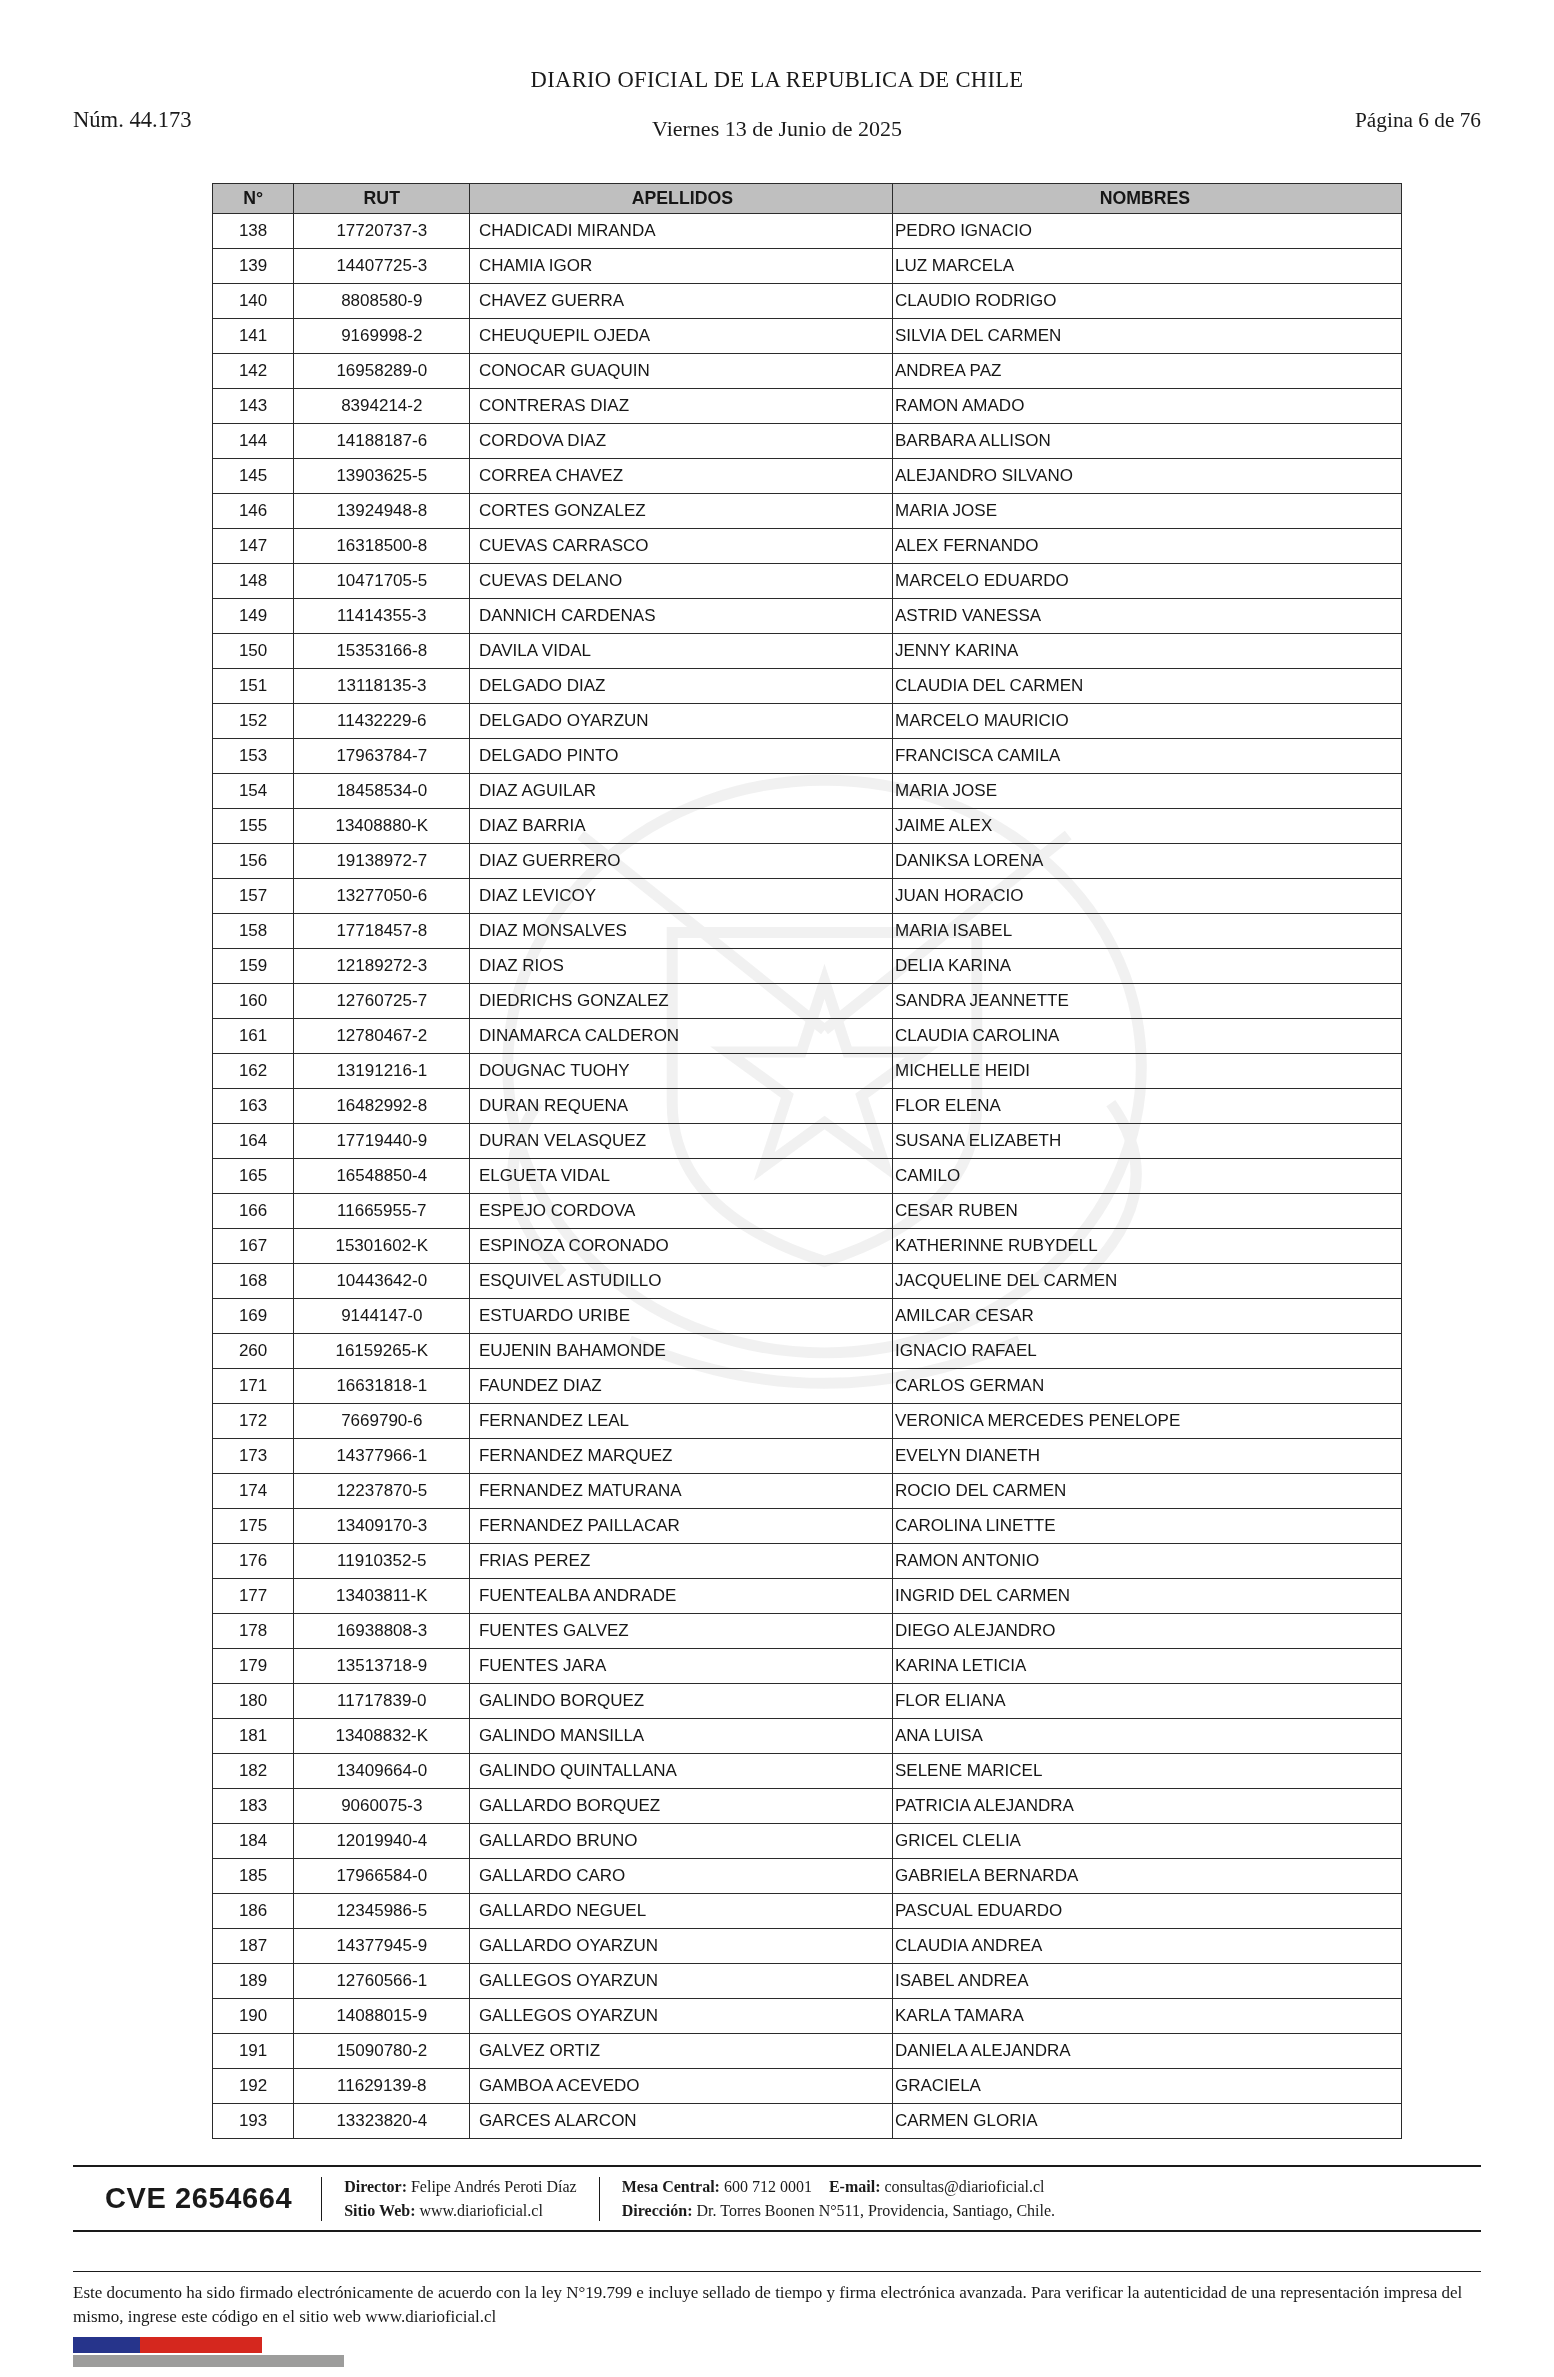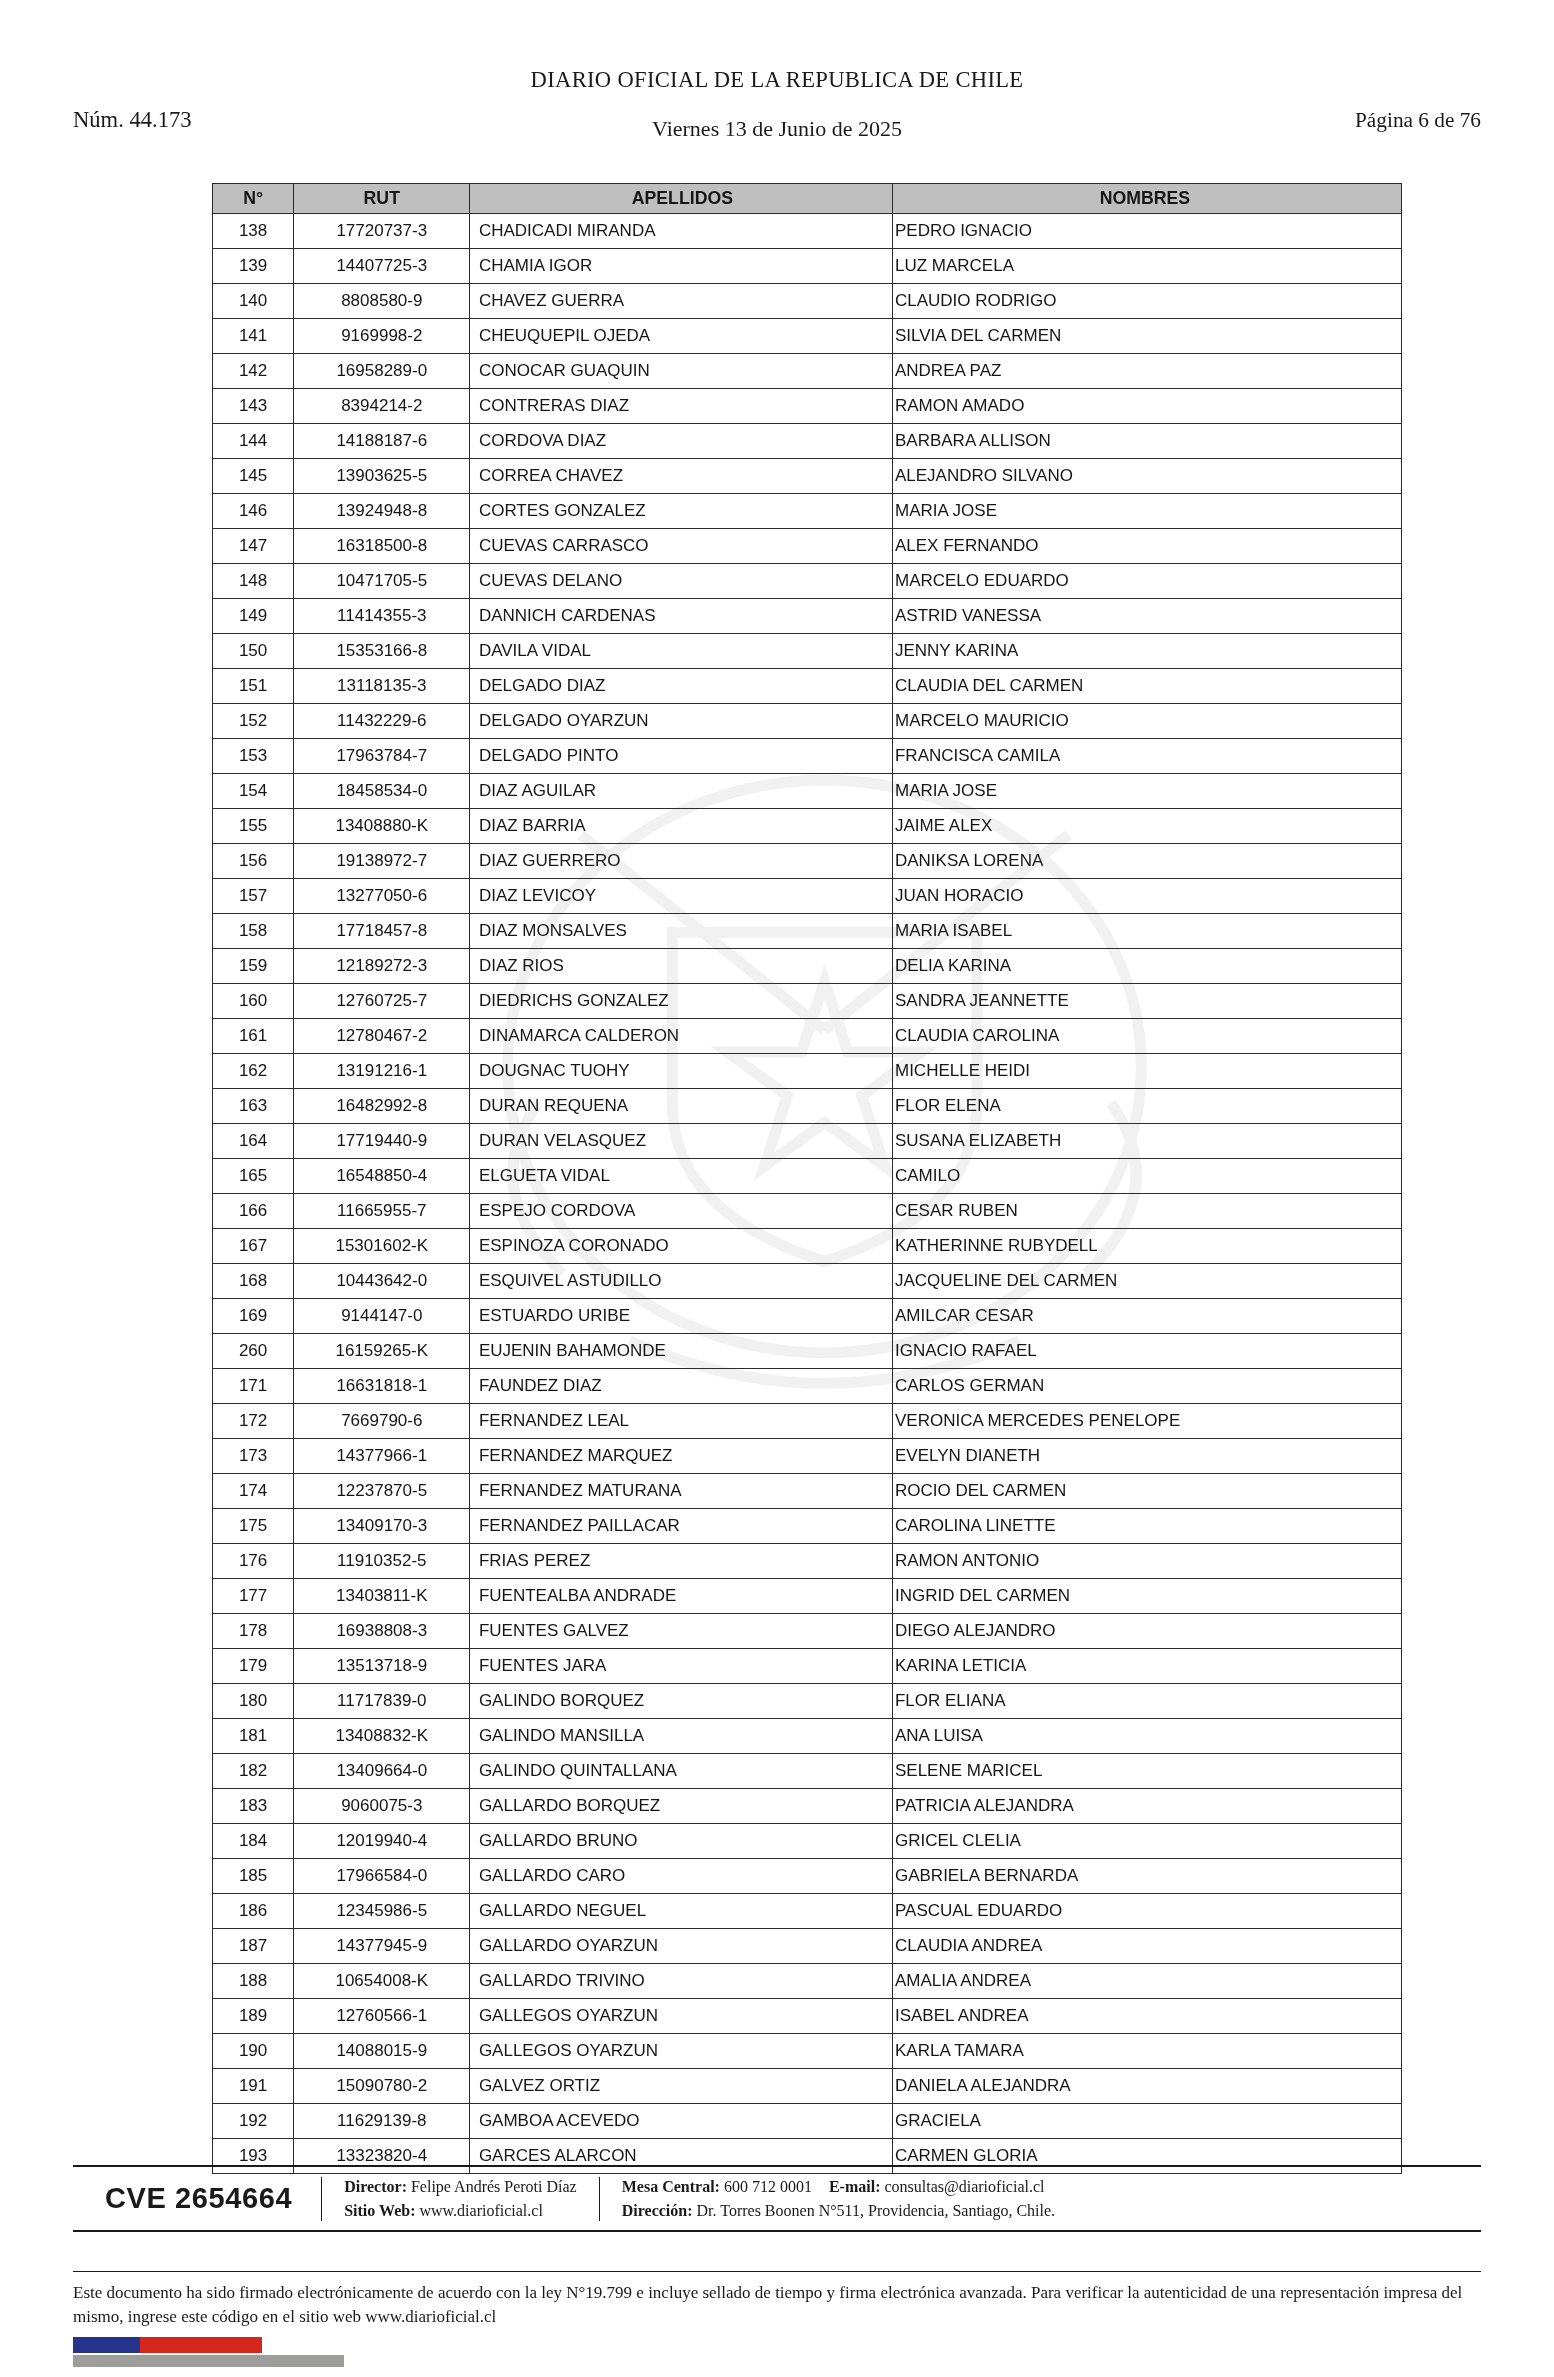--- a/index.html
+++ b/index.html
@@ -483,26 +483,20 @@
         <td class="c2">GALLARDO NEGUEL</td>
         <td class="c3">PASCUAL EDUARDO</td>
       </tr>
       <tr>
         <td class="c0">187</td>
         <td class="c1">14377945-9</td>
         <td class="c2">GALLARDO OYARZUN</td>
         <td class="c3">CLAUDIA ANDREA</td>
       </tr>
       <tr>
-        <td class="c0">188</td>
-        <td class="c1">10654008-K</td>
-        <td class="c2">GALLARDO TRIVINO</td>
-        <td class="c3">AMALIA ANDREA</td>
-      </tr>
-      <tr>
         <td class="c0">189</td>
         <td class="c1">12760566-1</td>
         <td class="c2">GALLEGOS OYARZUN</td>
         <td class="c3">ISABEL ANDREA</td>
       </tr>
       <tr>
         <td class="c0">190</td>
         <td class="c1">14088015-9</td>
         <td class="c2">GALLEGOS OYARZUN</td>
         <td class="c3">KARLA TAMARA</td>

